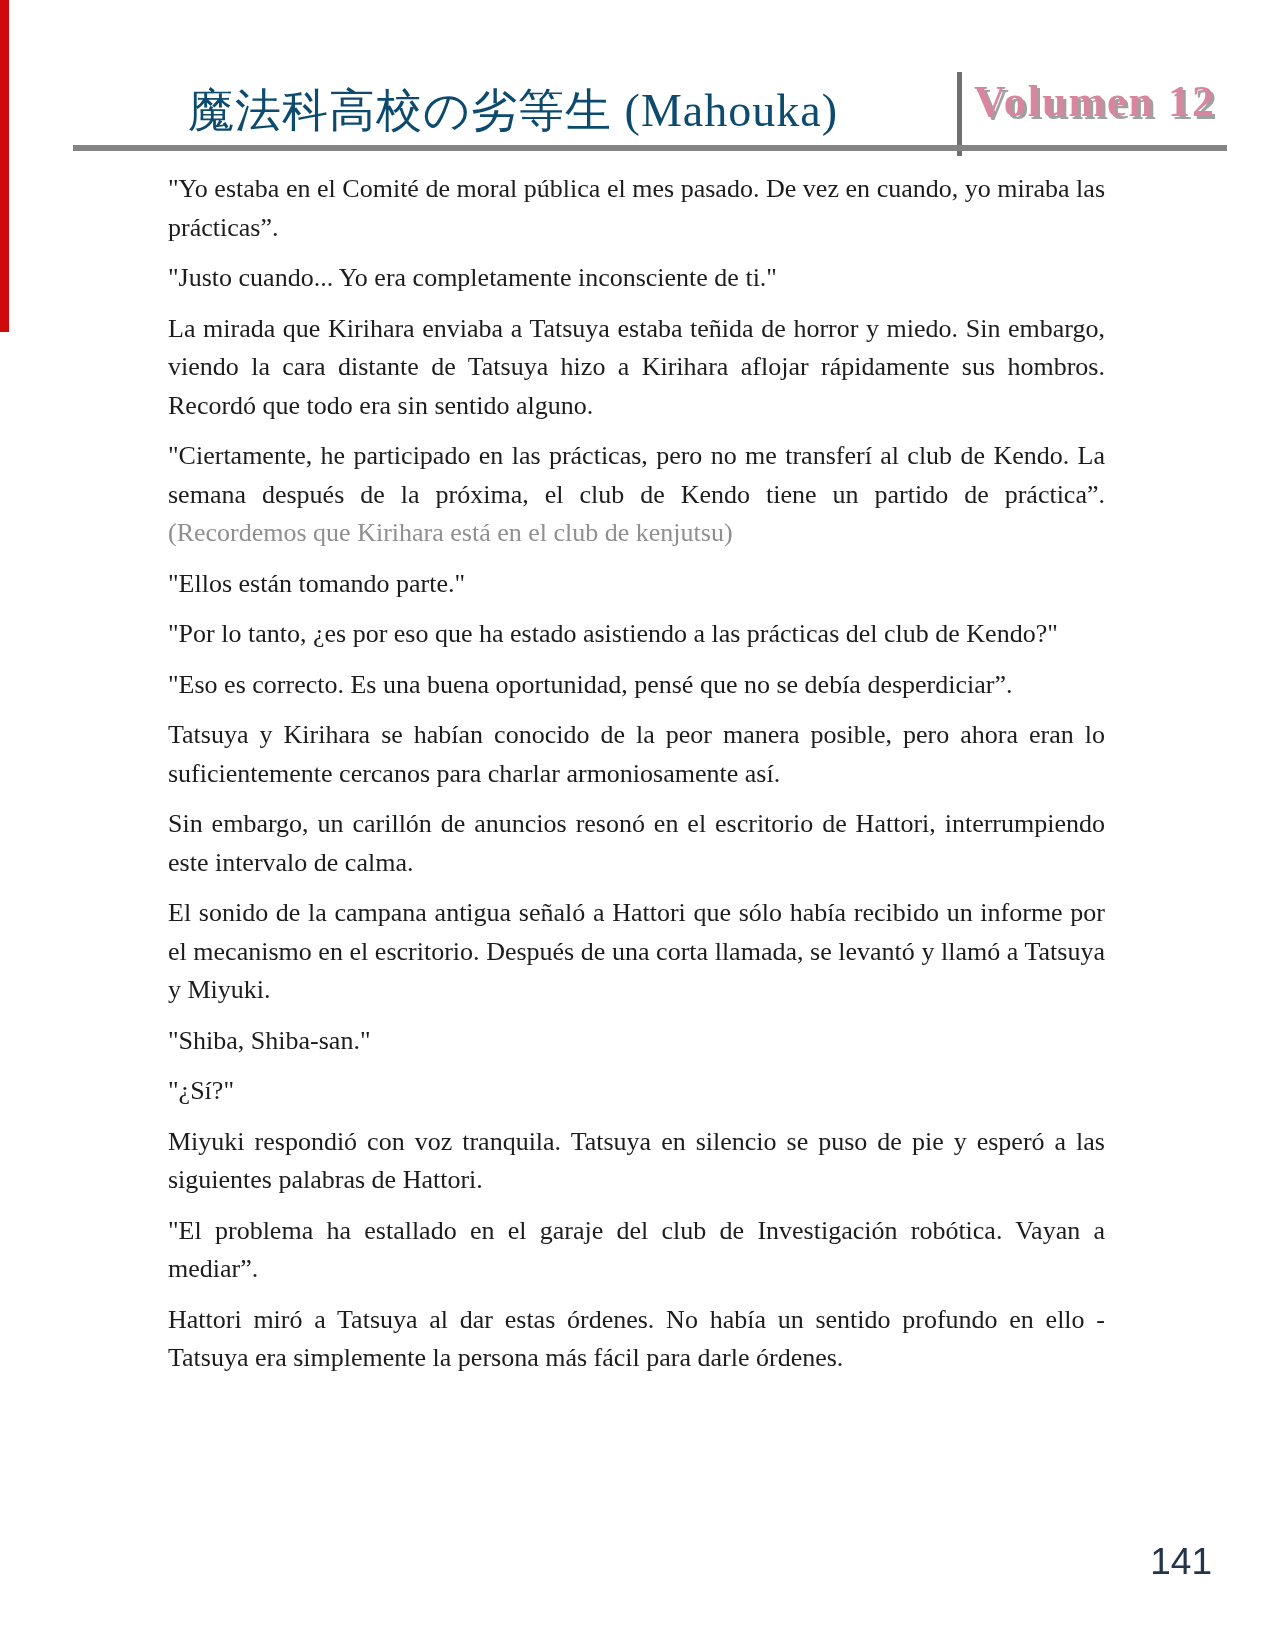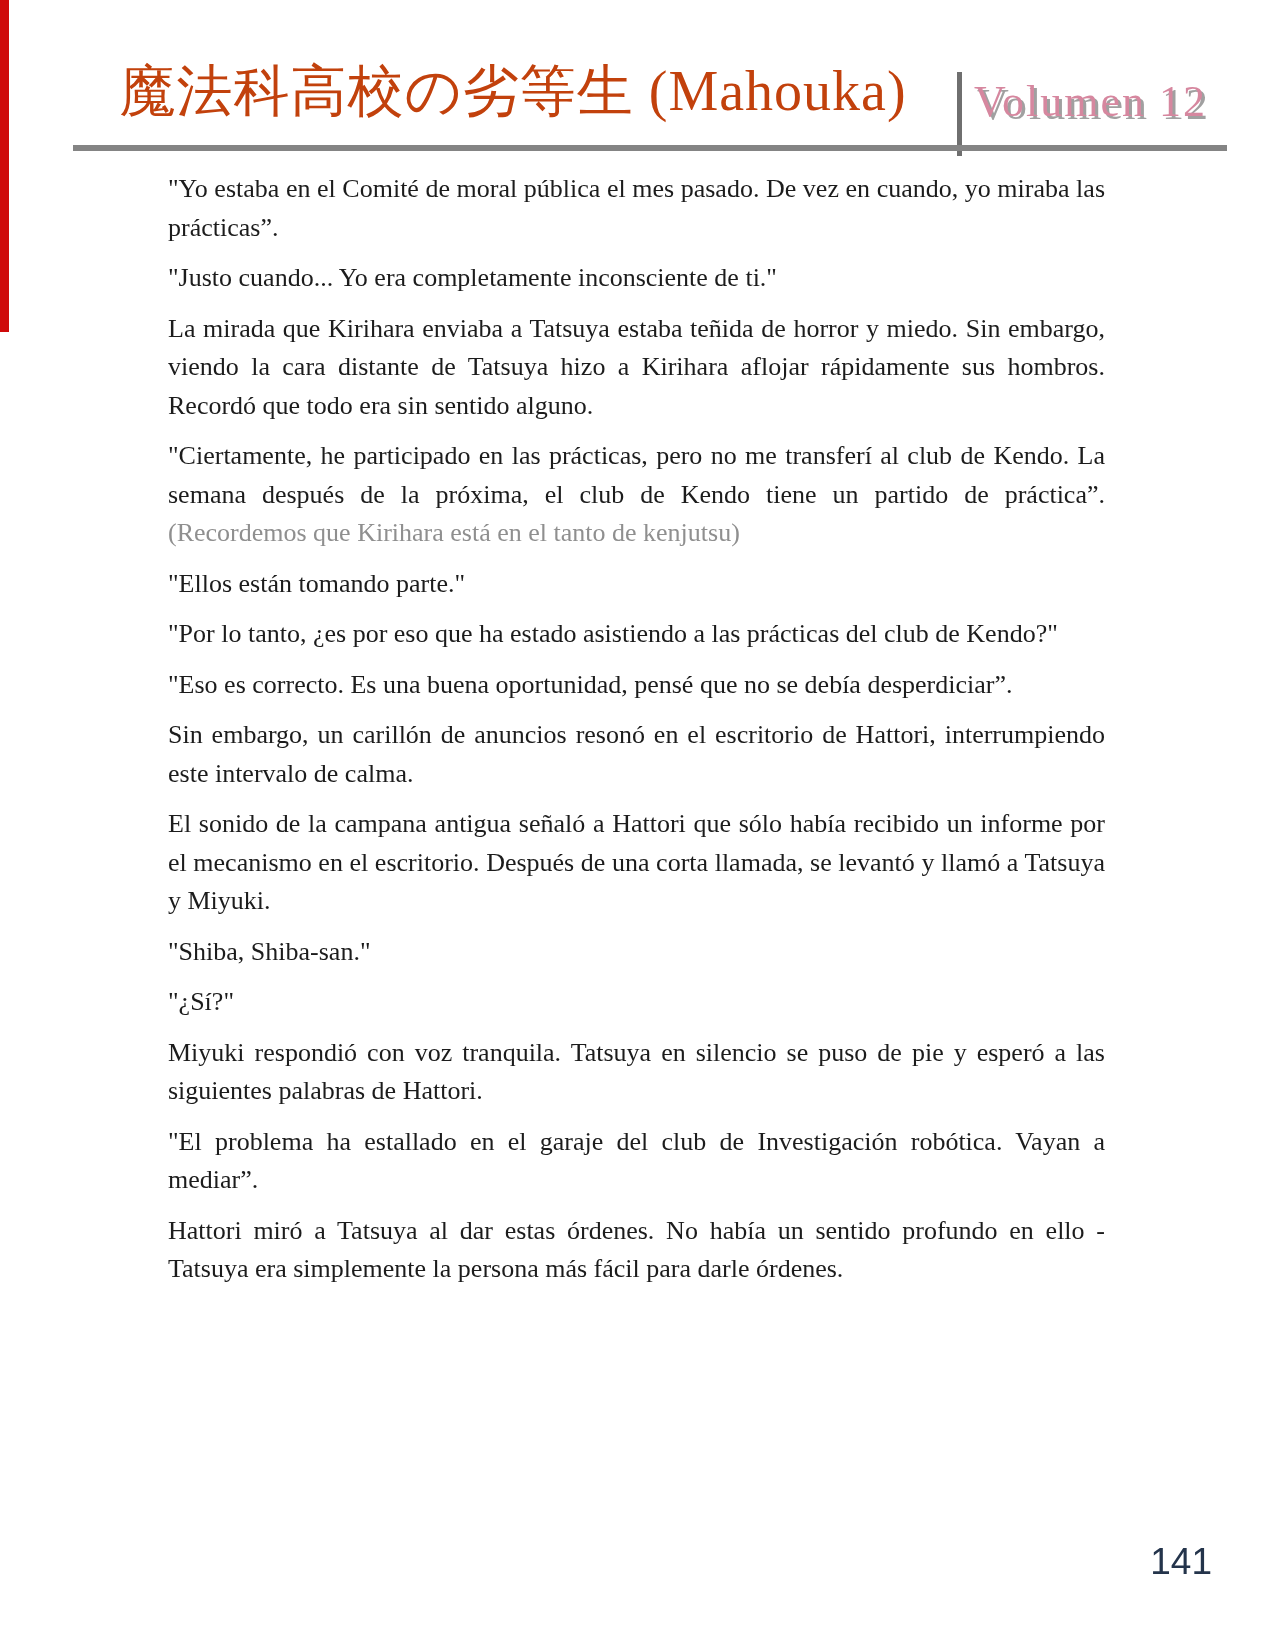--- a/index.html
+++ b/index.html
@@ -16,40 +16,40 @@
   }
   .red-ribbon {
     position: absolute;
     left: 0; top: 0;
     width: 9px; height: 332px;
     background: var(--accent-red, #cf0a0a);
   }
   .header { position: absolute; left: 0; top: 0; width: 100%; height: 160px; }
   .doc-title {
     position: absolute;
-    left: 73px; top: 54px;
+    left: 73px; top: 80px;
     width: 880px;
     text-align: center;
-    font-size: 56px;
+    font-size: 46px;
     font-weight: 400;
     white-space: nowrap;
-    color: #c2410c;
+    color: #0c4a6e;
     letter-spacing: 1px;
   }
   .header-vbar {
     position: absolute;
     left: 957px; top: 72px;
     width: 5px; height: 84px;
     background: #6f6f6f;
   }
   .volume-label {
     position: absolute;
     left: 974px; top: 76px;
     font-size: 44px;
-    font-weight: 400;
+    font-weight: 700;
     letter-spacing: 2px;
     color: var(--volume-pink, #d6879f);
     text-shadow: 3px 3px 0 #a0a0a0;
     white-space: nowrap;
   }
   .header-rule {
     position: absolute;
     left: 73px; top: 145px;
     width: 1154px; height: 6px;
     background: var(--rule-gray, #848484);
@@ -83,24 +83,25 @@
     <div class="doc-title">魔法科高校の劣等生 (Mahouka)</div>
     <div class="header-vbar"></div>
     <div class="volume-label">Volumen 12</div>
     <div class="header-rule"></div>
   </div>
 
   <main class="body-text">
       <p>"Yo estaba en el Comité de moral pública el mes pasado. De vez en cuando, yo miraba las prácticas”.</p>
       <p>"Justo cuando... Yo era completamente inconsciente de ti."</p>
       <p>La mirada que Kirihara enviaba a Tatsuya estaba teñida de horror y miedo. Sin embargo, viendo la cara distante de Tatsuya hizo a Kirihara aflojar rápidamente sus hombros. Recordó que todo era sin sentido alguno.</p>
-      <p>"Ciertamente, he participado en las prácticas, pero no me transferí al club de Kendo. La semana después de la próxima, el club de Kendo tiene un partido de práctica”. <span class="note">(Recordemos que Kirihara está en el tanto de kenjutsu)</span></p>
+      <p>"Ciertamente, he participado en las prácticas, pero no me transferí al club de Kendo. La semana después de la próxima, el club de Kendo tiene un partido de práctica”. <span class="note">(Recordemos que Kirihara está en el club de kenjutsu)</span></p>
       <p>"Ellos están tomando parte."</p>
       <p>"Por lo tanto, ¿es por eso que ha estado asistiendo a las prácticas del club de Kendo?"</p>
       <p>"Eso es correcto. Es una buena oportunidad, pensé que no se debía desperdiciar”.</p>
+      <p>Tatsuya y Kirihara se habían conocido de la peor manera posible, pero ahora eran lo suficientemente cercanos para charlar armoniosamente así.</p>
       <p>Sin embargo, un carillón de anuncios resonó en el escritorio de Hattori, interrumpiendo este intervalo de calma.</p>
       <p>El sonido de la campana antigua señaló a Hattori que sólo había recibido un informe por el mecanismo en el escritorio. Después de una corta llamada, se levantó y llamó a Tatsuya y Miyuki.</p>
       <p>"Shiba, Shiba-san."</p>
       <p>"¿Sí?"</p>
       <p>Miyuki respondió con voz tranquila. Tatsuya en silencio se puso de pie y esperó a las siguientes palabras de Hattori.</p>
       <p>"El problema ha estallado en el garaje del club de Investigación robótica. Vayan a mediar”.</p>
       <p>Hattori miró a Tatsuya al dar estas órdenes. No había un sentido profundo en ello - Tatsuya era simplemente la persona más fácil para darle órdenes.</p>
     </main>
 
   <div class="page-number">141</div>

